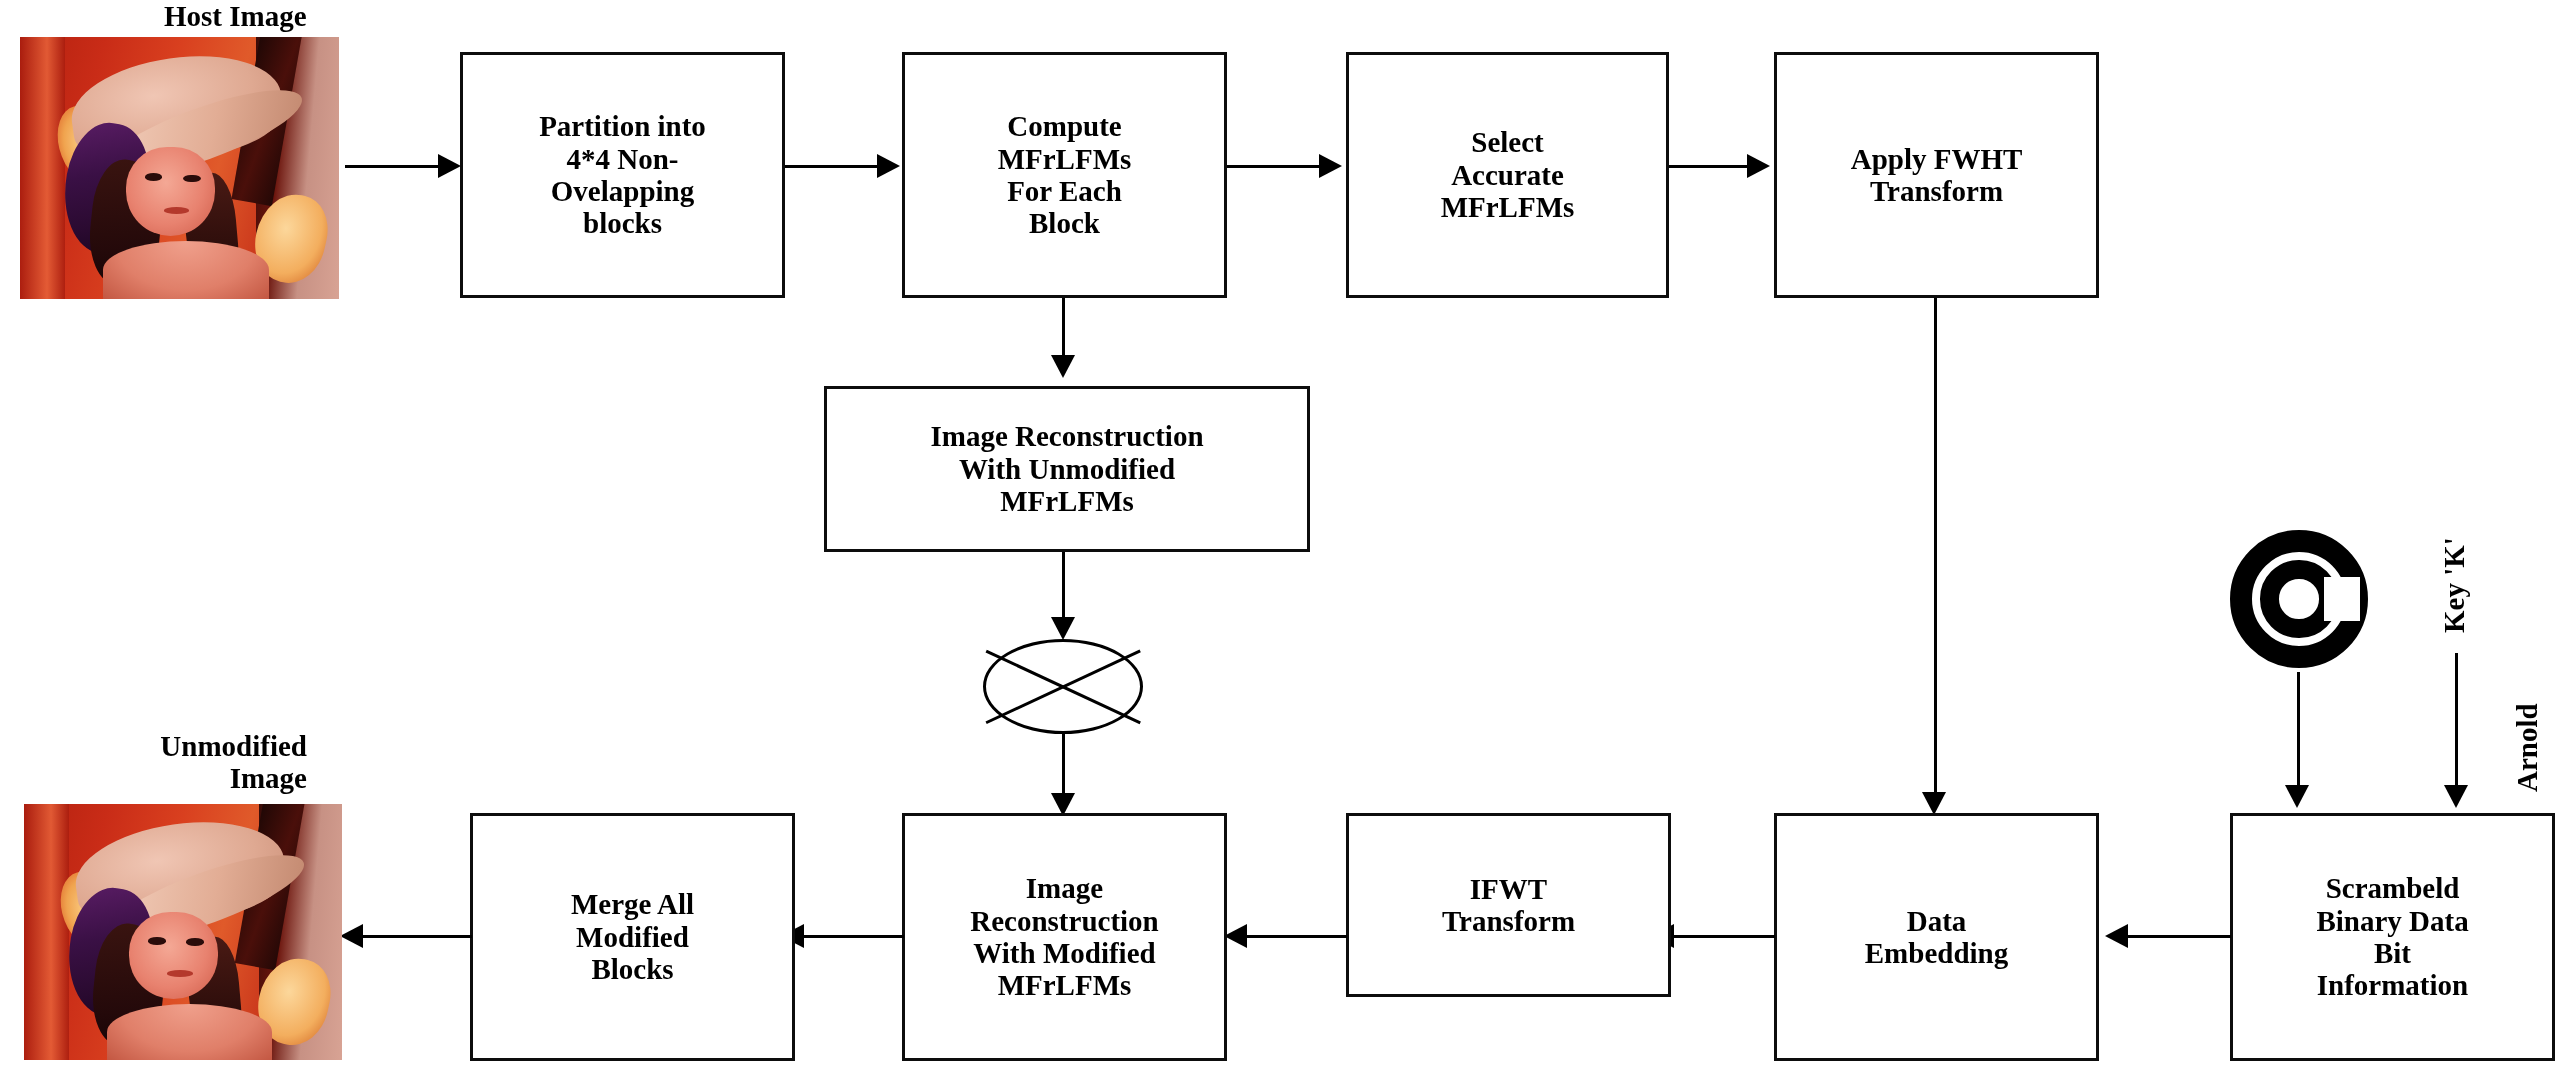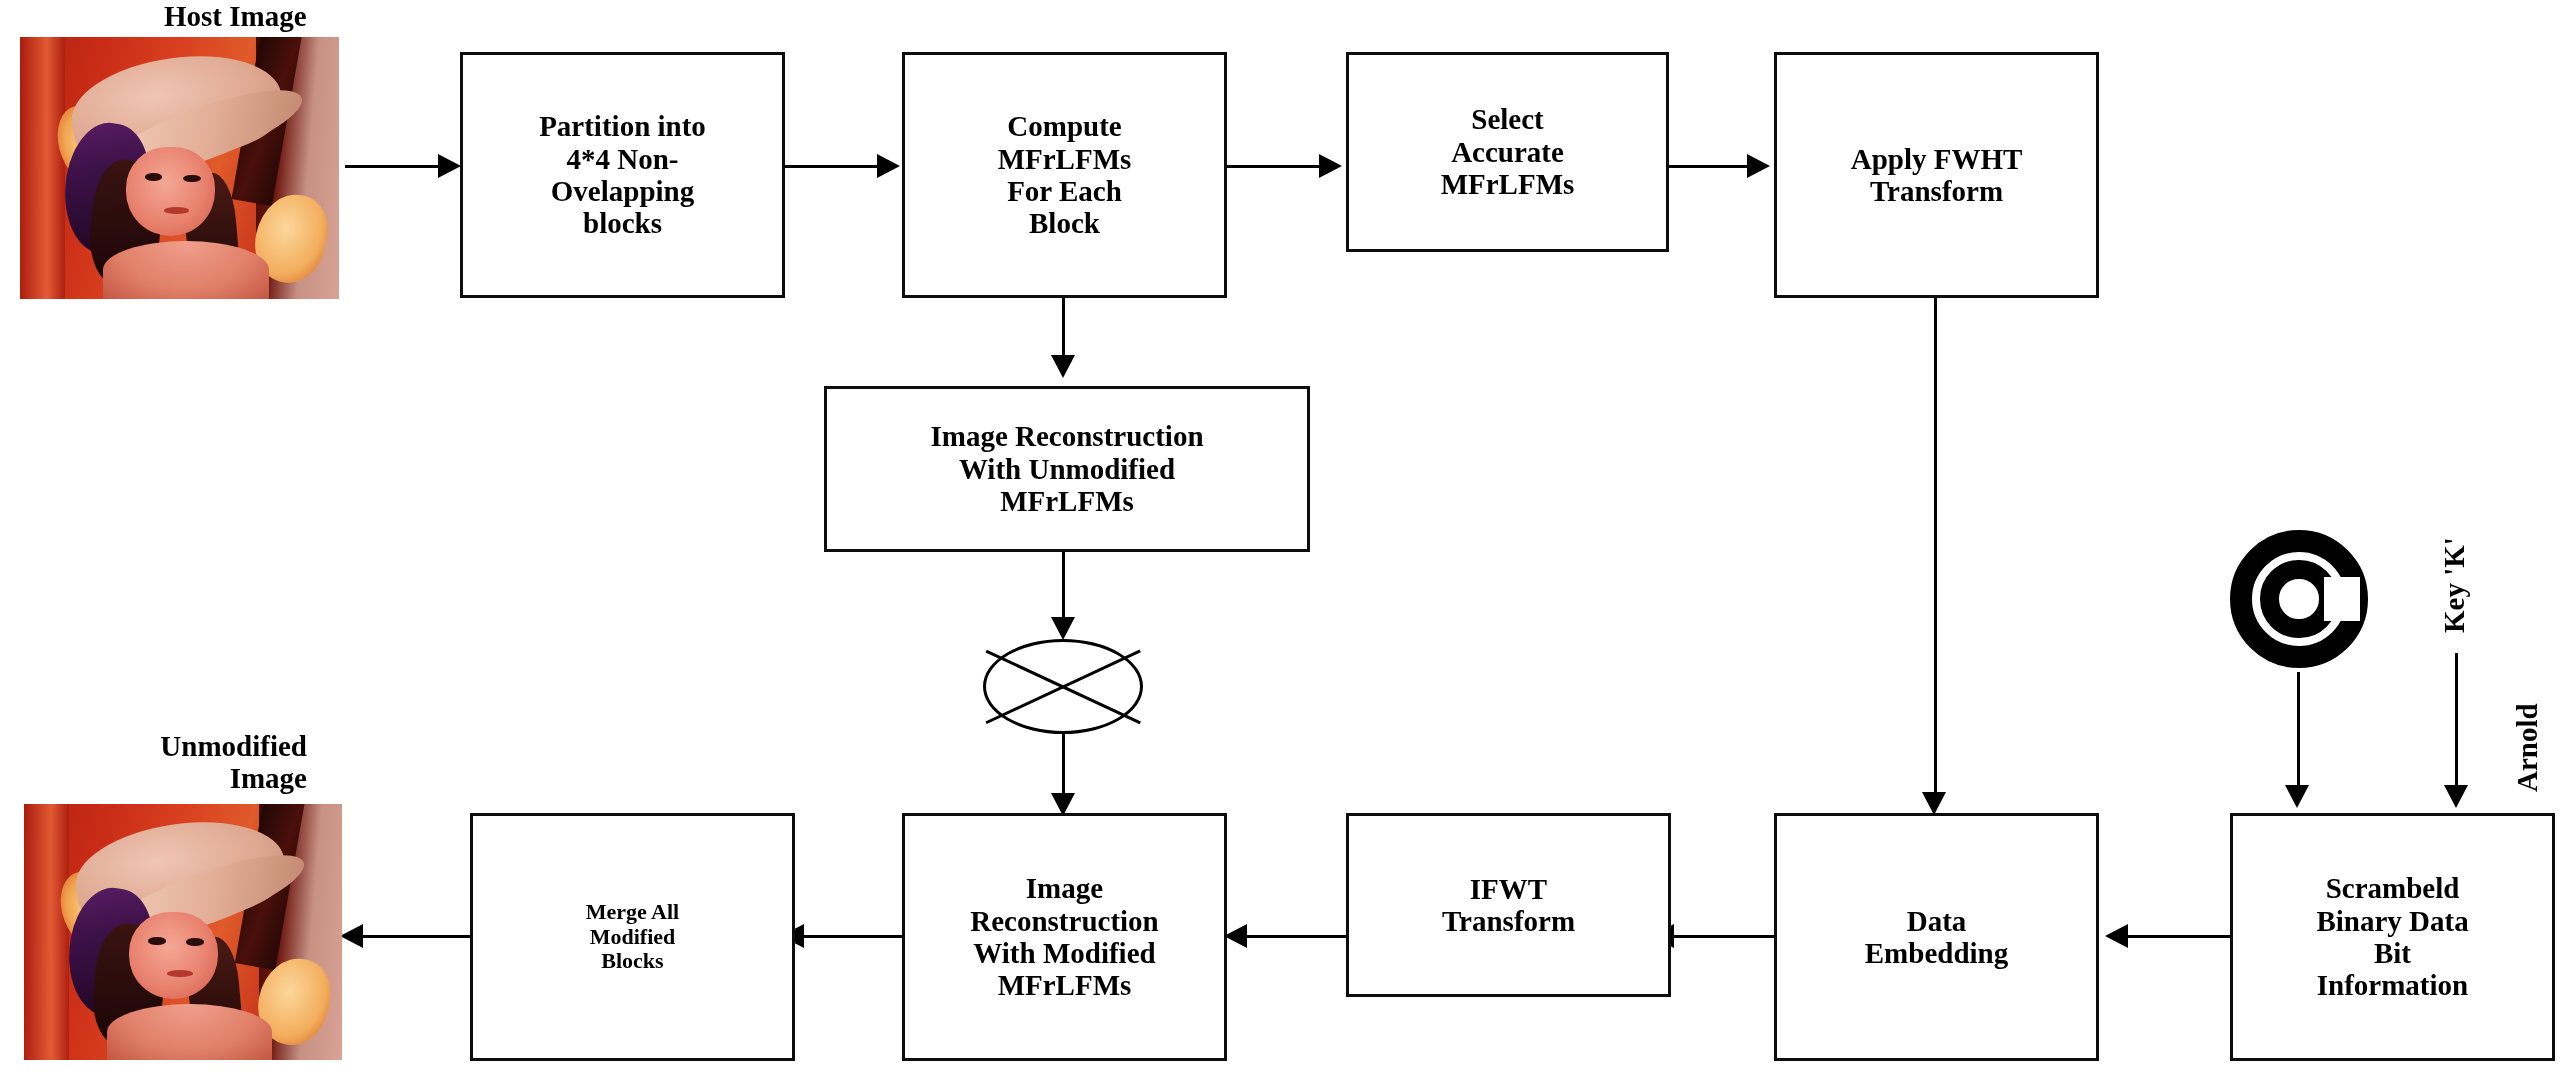--- a/index.html
+++ b/index.html
@@ -165,21 +165,21 @@
   <div class="box" style="left:902px;top:52px;width:325px;height:246px;font-size:29px;">
     <span class="txt">Compute
 MFrLFMs
 For Each
 Block</span>
   </div>
 
   <div class="hline" style="left:1227px;top:165px;width:95px;"></div>
   <div class="arrow-r" style="left:1319px;top:154px;"></div>
 
-  <div class="box" style="left:1346px;top:52px;width:323px;height:200px;font-size:29px;">
+  <div class="box" style="left:1346px;top:52px;width:323px;height:246px;font-size:29px;">
     <span class="txt">Select
 Accurate
 MFrLFMs</span>
   </div>
 
   <div class="hline" style="left:1669px;top:165px;width:81px;"></div>
   <div class="arrow-r" style="left:1747px;top:154px;"></div>
 
   <div class="box" style="left:1774px;top:52px;width:325px;height:246px;font-size:29px;">
     <span class="txt">Apply FWHT
@@ -256,21 +256,21 @@
   <div class="box" style="left:902px;top:813px;width:325px;height:248px;font-size:29px;">
     <span class="txt">Image
 Reconstruction
 With Modified
 MFrLFMs</span>
   </div>
 
   <div class="hline" style="left:804px;top:935px;width:100px;"></div>
   <div class="arrow-l" style="left:781px;top:924px;"></div>
 
-  <div class="box" style="left:470px;top:813px;width:325px;height:248px;font-size:22px;">
+  <div class="box" style="left:470px;top:813px;width:325px;height:248px;font-size:29px;">
     <span class="txt">Merge All
 Modified
 Blocks</span>
   </div>
 
   <div class="hline" style="left:363px;top:935px;width:109px;"></div>
   <div class="arrow-l" style="left:340px;top:924px;"></div>
 
   <div class="label" style="left:0px;top:730px;width:307px;font-size:29px;">Unmodified
 Image</div>

